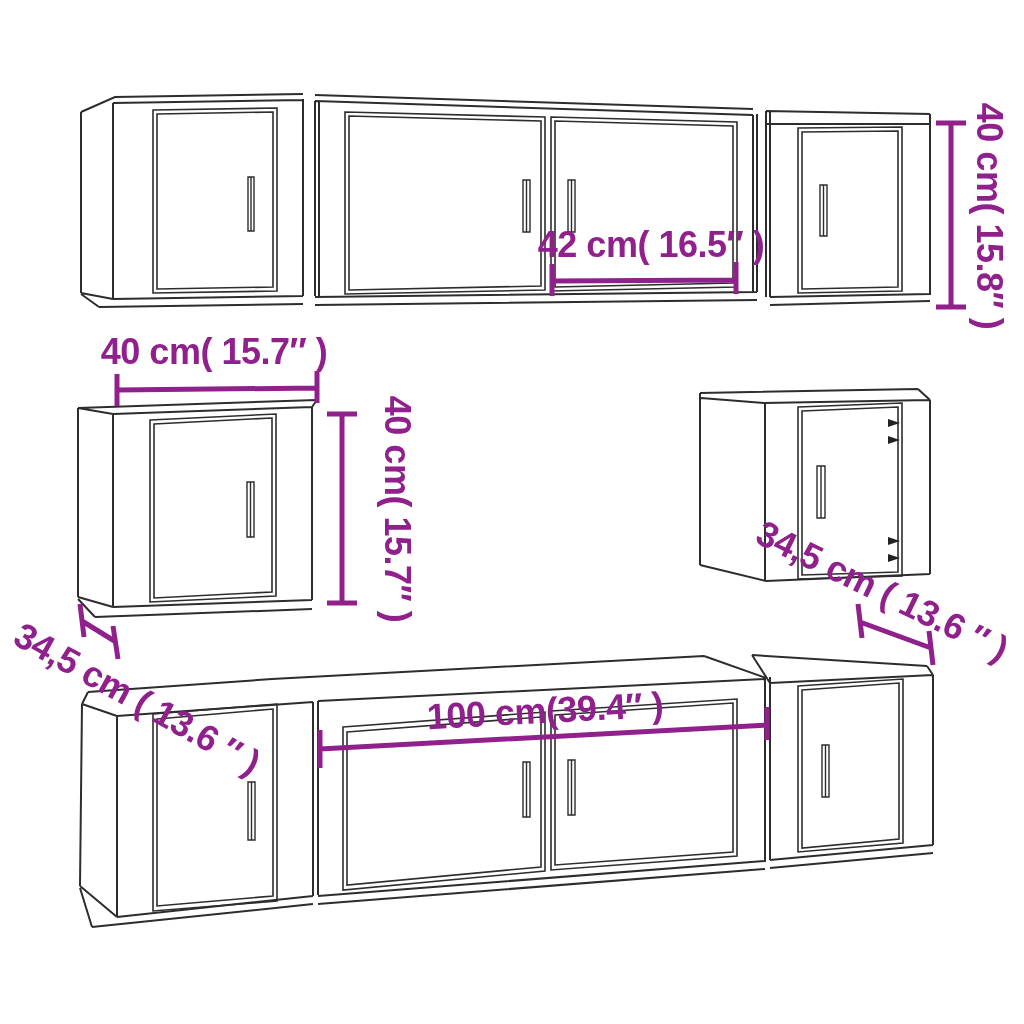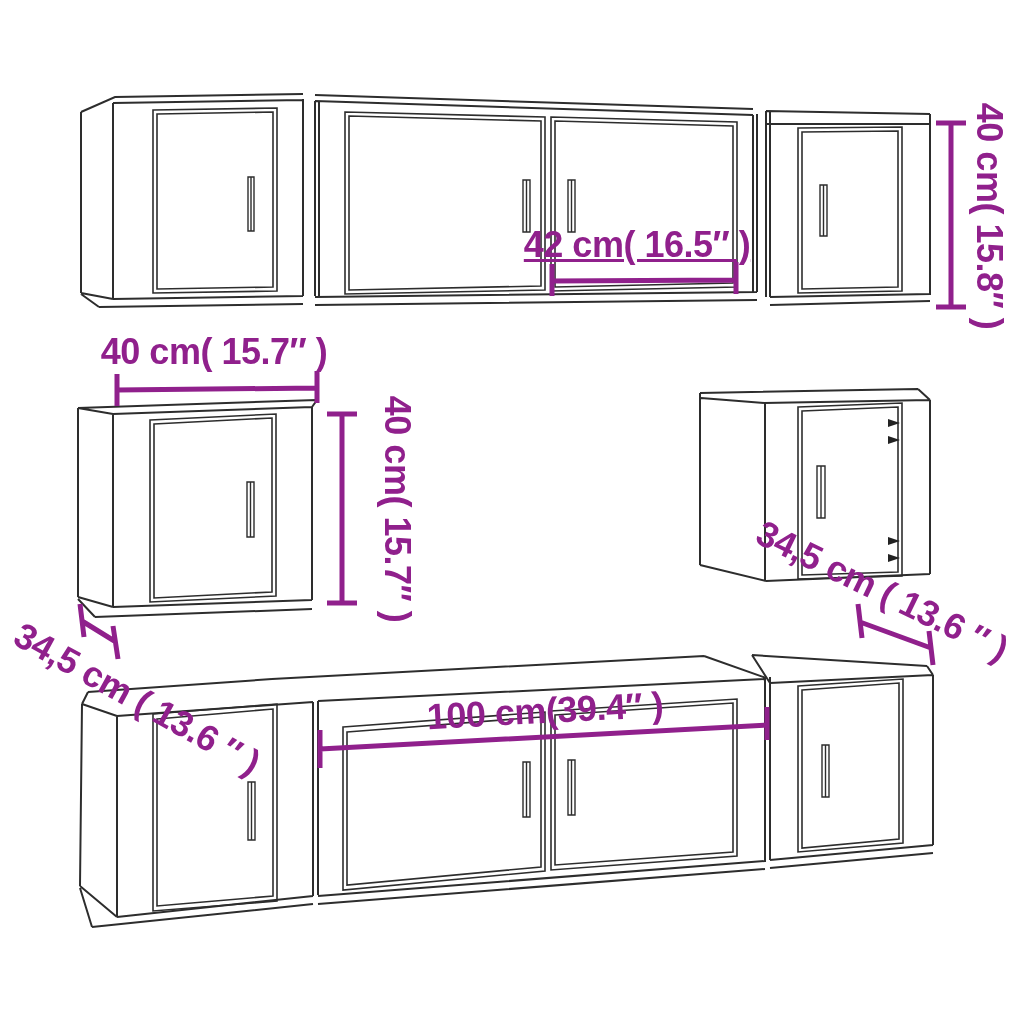--- a/index.html
+++ b/index.html
@@ -90,21 +90,21 @@
       <path d="M552,264 V296 M736,262 V294 M552,281 L736,280"></path>
       <path d="M936,123 H966 M936,307 H966 M951,123 V307"></path>
       <path d="M117,374 V406 M317,371 V403 M117,390 L317,388"></path>
       <path d="M327,414 H357 M327,603 H357 M342,414 V603"></path>
       <path d="M80,604 L84,637 M113,626 L118,659 M82,621 L116,642"></path>
       <path d="M858,604 L862,638 M929,631 L933,665 M860,622 L931,648"></path>
       <path d="M320,730 V768 M767,707 V740 M320,749 L767,725"></path>
     </g>
   </svg>
 
-  <div class="dim-label" style="left:637px;top:245px;text-decoration:underline;">42 cm( 16.5″ )</div>
+  <div class="dim-label" style="left:651px;top:245px;">42 cm( 16.5″ )</div>
 
   <div class="dim-label rot90" style="left:989px;top:216px;">40 cm( 15.8″ )</div>
 
   <div class="dim-label" style="left:214px;top:352px;">40 cm( 15.7″ )</div>
 
   <div class="dim-label rot90" style="left:397px;top:509px;">40 cm( 15.7″ )</div>
 
   <div class="dim-label rot29" style="left:137px;top:699px;">34,5 cm ( 13.6 ″ )</div>
 
   <div class="dim-label rot26" style="left:882px;top:591px;">34,5 cm ( 13.6 ″ )</div>

